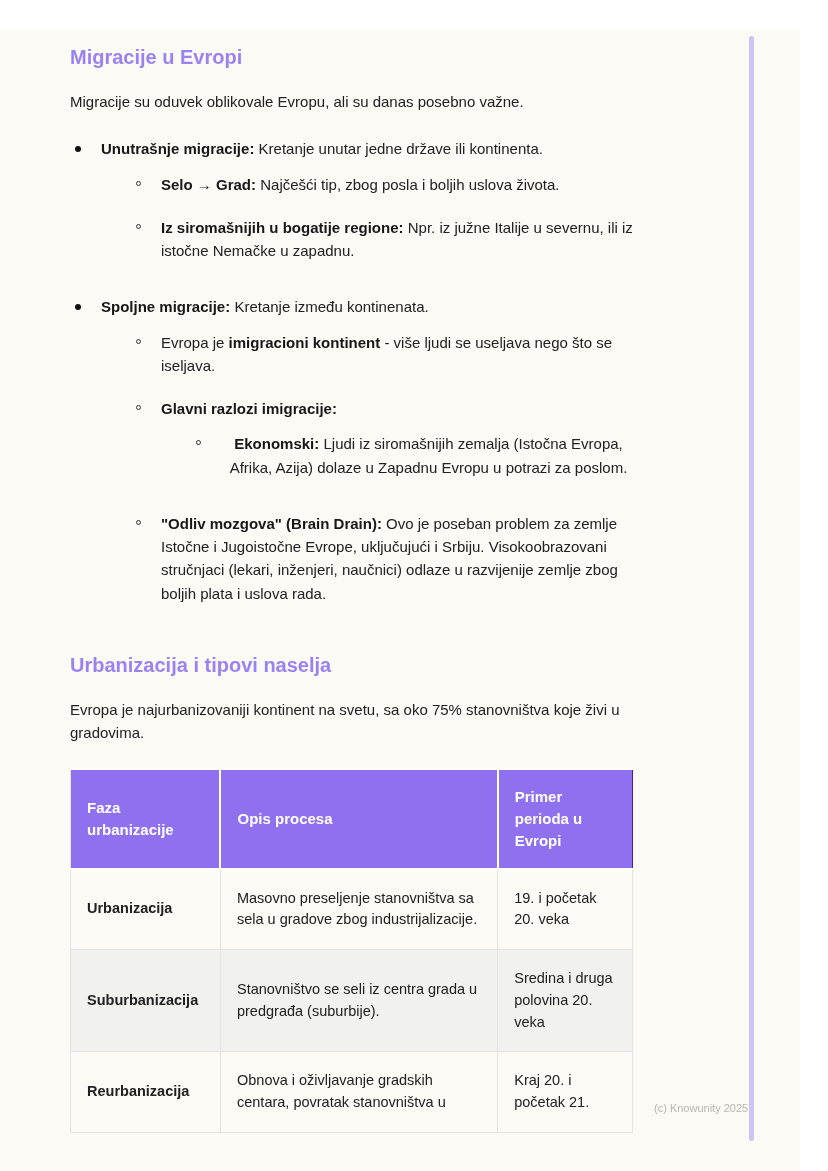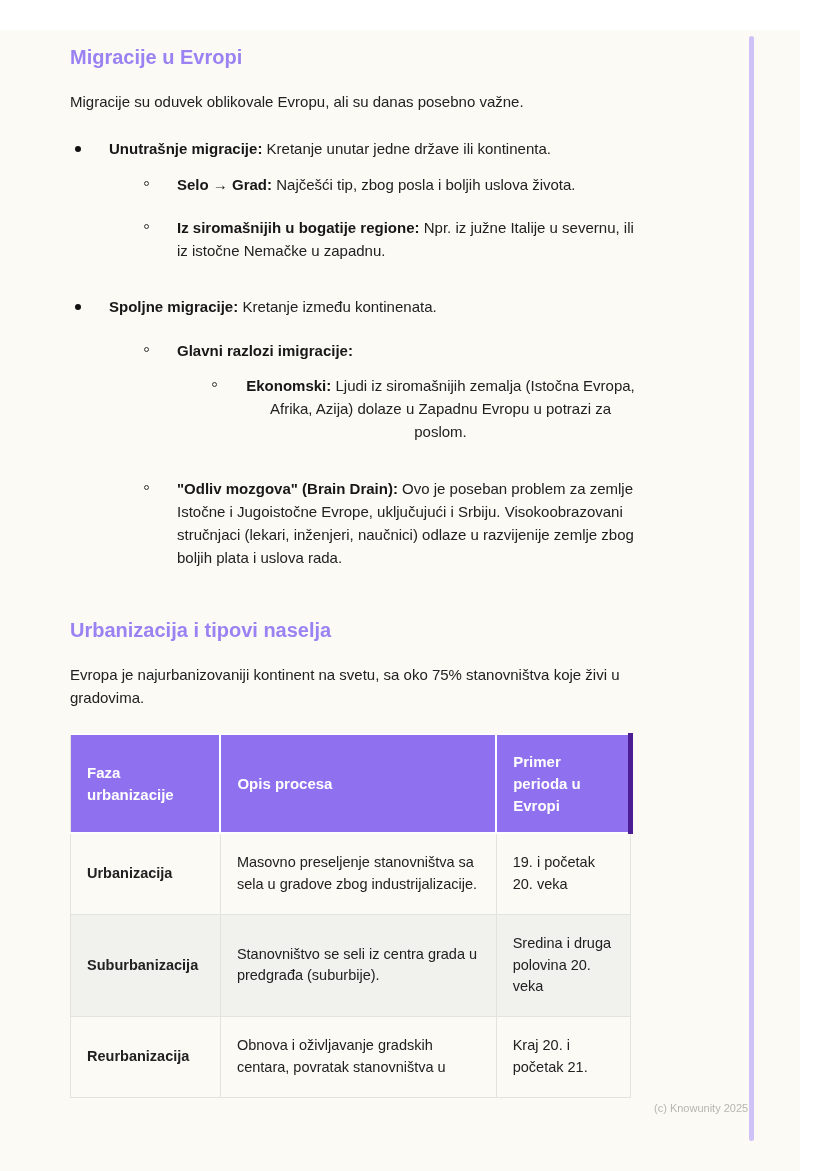--- a/index.html
+++ b/index.html
@@ -49,21 +49,21 @@
     color:var(--accent,#9b82f2);
     font-size:20px;
     font-weight:700;
     margin:34px 0 20px 0;
     line-height:1.3;
   }
   p.para{ margin:0 0 24px 0; }
   .list{ margin-left:5px; }
   .li{
     display:flex;
-    gap:28px;
+    gap:20px;
     margin-bottom:13px;
   }
   .li.group{ margin-bottom:10px; }
   .li.spaced{ margin-top:20px; }
   .li-body{ flex:1; }
   .bullet{
     flex:0 0 auto;
     width:6px;height:6px;
     border-radius:50%;
     margin-top:9px;
@@ -85,21 +85,21 @@
     color:var(--table-header-text,#ffffff);
     font-weight:700;
     text-align:left;
     vertical-align:middle;
     padding:16px 16px;
     border:2px solid #ffffff;
     line-height:1.45;
     font-size:15px;
   }
   table.urb th:first-child{ border-left:1px solid #e3e3df; }
-  table.urb th:last-child{ border-right:5px solid #4c1d95; }
+  table.urb th:last-child{ border-right:1px solid #4c1d95; }
   table.urb td{
     border:1px solid #e3e3df;
     padding:18px 16px;
     vertical-align:middle;
     line-height:1.5;
   }
   table.urb col.c1{ width:150px; }
   table.urb col.c2{ width:278px; }
   table.urb col.c3{ width:135px; }
   table.urb td.name{ font-weight:700; }
@@ -158,20 +158,28 @@
           </div>
         </div>
 
         <div class="li group spaced">
           <span class="bullet disc"></span>
           <div class="li-body">
             <strong>Spoljne migracije:</strong>
             <span>Kretanje između kontinenata.</span>
             <div class="children">
 
+              <div class="li">
+                <span class="bullet circle"></span>
+                <div class="li-body">
+                  <span>Evropa je</span>
+                  <strong>imigracioni kontinent</strong>
+                  <span>- više ljudi se useljava nego što se iseljava.</span>
+                </div>
+              </div>
 
               <div class="li spaced">
                 <span class="bullet circle"></span>
                 <div class="li-body">
                   <strong>Glavni razlozi imigracije:</strong>
                   <div class="children">
                     <div class="li">
                       <span class="bullet circle"></span>
                       <div class="li-body">
                         <strong>Ekonomski:</strong>

